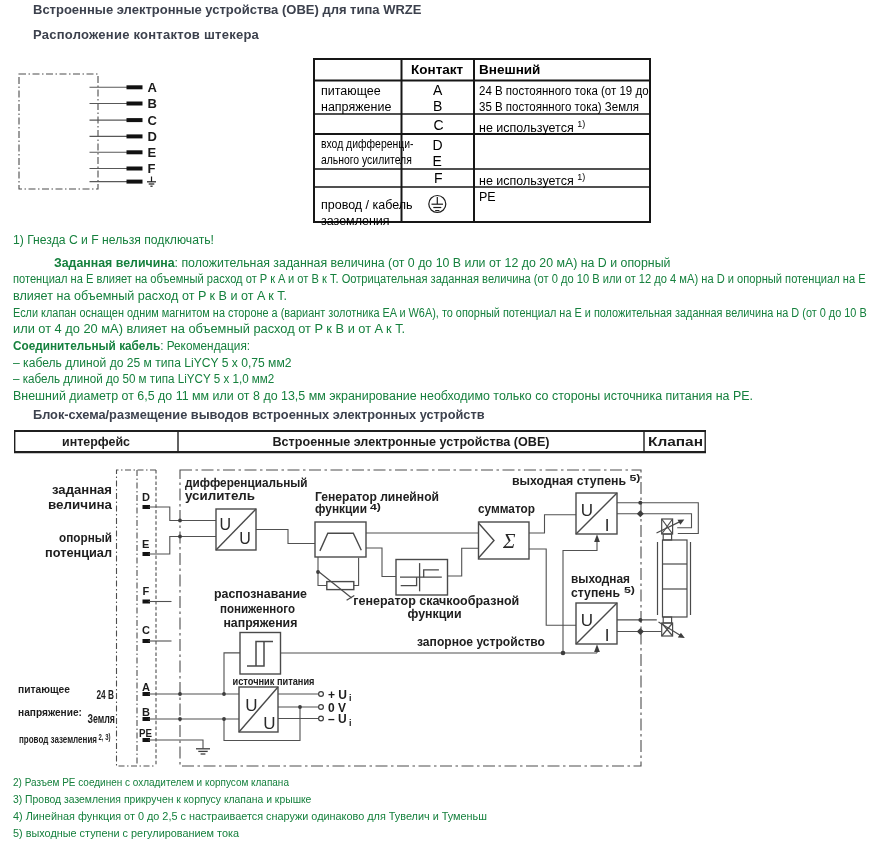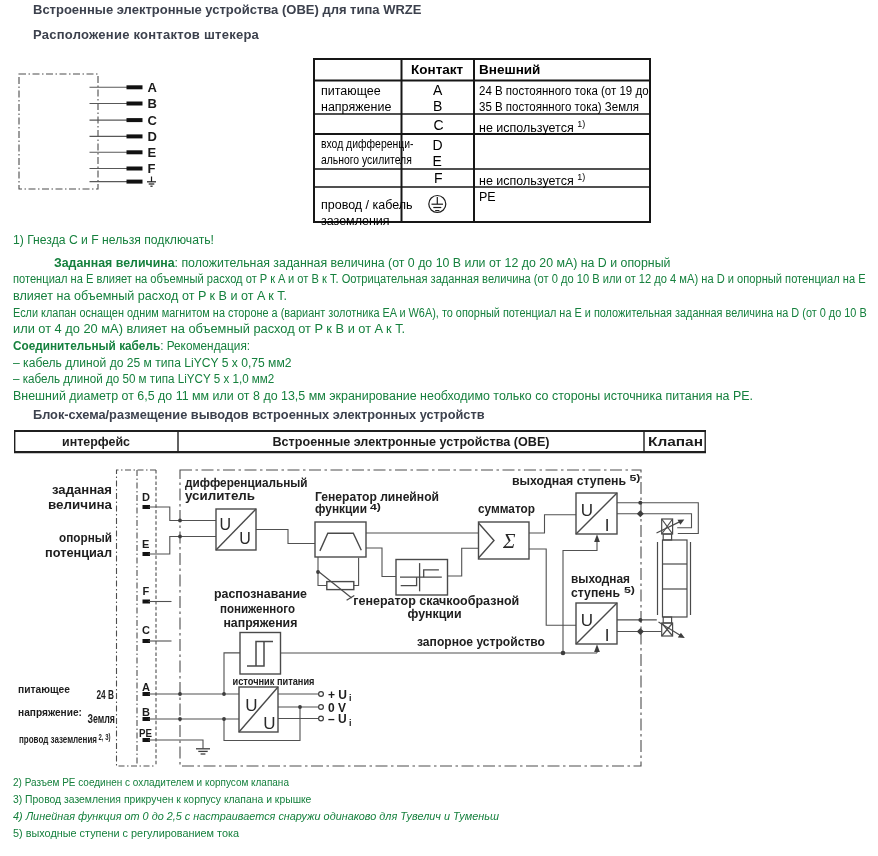--- a/index.html
+++ b/index.html
@@ -325,14 +325,14 @@
 <text x="328" y="273.5">+ U</text>
 <text x="349" y="276" font-size="9px">i</text>
 <text x="328" y="286.5">0 V</text>
 <text x="328" y="298">– U</text>
 <text x="349" y="300.5" font-size="9px">i</text>
 </g>
 </svg>
 
 <div class="abs t fn" style="left:13px;top:776px;"><span class="ln" style="transform:scaleX(0.907)">2) Разъем PE соединен с охладителем и корпусом клапана</span></div>
 <div class="abs t fn" style="left:13px;top:793px;"><span class="ln" style="transform:scaleX(0.944)">3) Провод заземления прикручен к корпусу клапана и крышке</span></div>
-<div class="abs t fn" style="left:13px;top:810px;font-style:italic;"><span class="ln" style="transform:scaleX(0.9875)">4) Линейная функция от 0 до 2,5 с настраивается снаружи одинаково для Тувелич и Туменьш</span></div>
+<div class="abs t fn" style="left:13px;top:810px;"><span class="ln" style="transform:scaleX(0.9875)">4) Линейная функция от 0 до 2,5 с настраивается снаружи одинаково для Тувелич и Туменьш</span></div>
 <div class="abs t fn" style="left:13px;top:827px;"><span class="ln" style="transform:scaleX(0.988)">5) выходные ступени с регулированием тока</span></div>
 
 </body></html>

